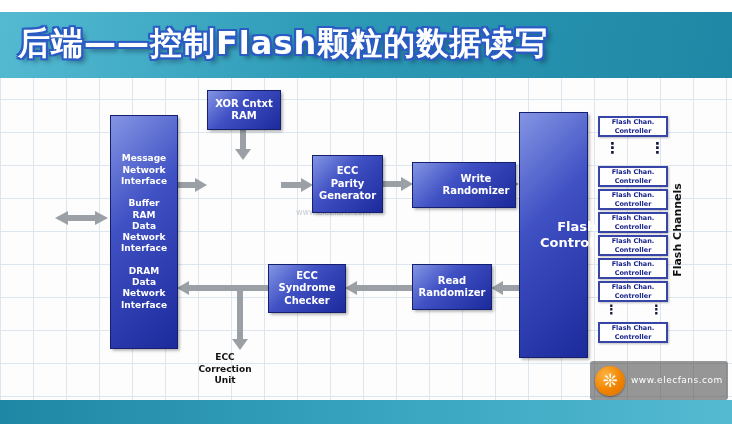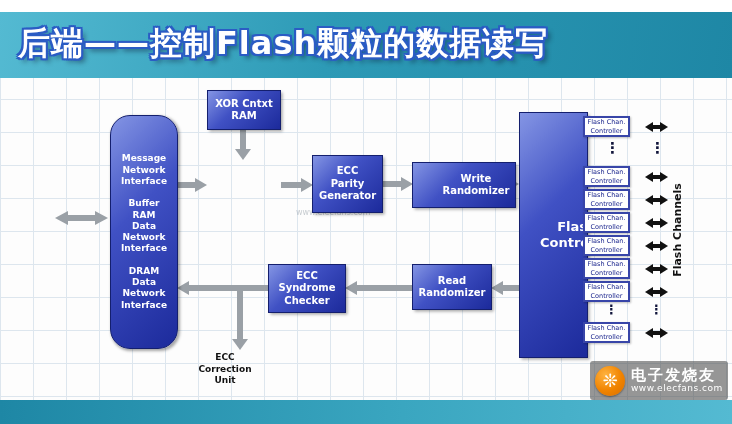--- a/index.html
+++ b/index.html
@@ -40,23 +40,23 @@
   .block{
     position:absolute;
     background:linear-gradient(135deg,#8495e4 0%,#4051c4 40%,#1c2a9b 100%);
     border:1px solid #141f6e;
     box-shadow:1.5px 1.5px 3px rgba(0,0,0,0.35);
     color:#ffffff;font-weight:bold;font-size:10px;line-height:1.25;
     display:flex;align-items:center;justify-content:center;
     text-align:center;white-space:pre-line;
   }
   .chanbox{
-    position:absolute;left:583px;width:47px;height:21px;
+    position:absolute;left:598px;width:70px;height:21px;
     background:#ffffff;border:2px solid #3845a8;
-    color:#141f8a;font-weight:normal;font-size:6.5px;line-height:1.3;
+    color:#141f8a;font-weight:bold;font-size:6.5px;line-height:1.3;
     display:flex;align-items:center;justify-content:center;
     text-align:center;white-space:pre-line;box-sizing:border-box;
     box-shadow:1px 1px 2px rgba(0,0,0,0.25);
   }
   .black-label{
     position:absolute;color:#111;font-weight:bold;font-size:9px;line-height:1.3;
     text-align:center;white-space:pre-line;
   }
   .dots{
     position:absolute;color:#10143a;font-weight:bold;font-size:15px;line-height:1;
@@ -193,21 +193,21 @@
           <polygon points="668,292 660,287 660,297"></polygon>
       </g>
       <g>
         <rect x="651" y="331" width="12" height="4"></rect>
         <polygon points="645,333 653,328 653,338"></polygon>
           <polygon points="668,333 660,328 660,338"></polygon>
       </g>
     </g>
   </svg>
 
-  <div class="block" style="left:110px;top:115px;width:66px;height:232px;font-size:9px;border-radius:20px;">Message
+  <div class="block" style="left:110px;top:115px;width:66px;height:232px;font-size:9px;">Message
 Network
 Interface
 
 Buffer
 RAM
 Data
 Network
 Interface
 
 DRAM
@@ -260,18 +260,17 @@
 
   <div class="black-label" style="left:192px;top:352px;width:66px;">ECC
 Correction
 Unit</div>
 
   <div class="vlabel">Flash Channels</div>
 
   <div class="wm">
     <div class="wm-logo">❊</div>
     <div class="wm-text">
-      <span class="wm-brand">电子发烧友</span>
       <span class="wm-url">www.elecfans.com</span>
     </div>
   </div>
 
 </div>
 
 </body></html>

